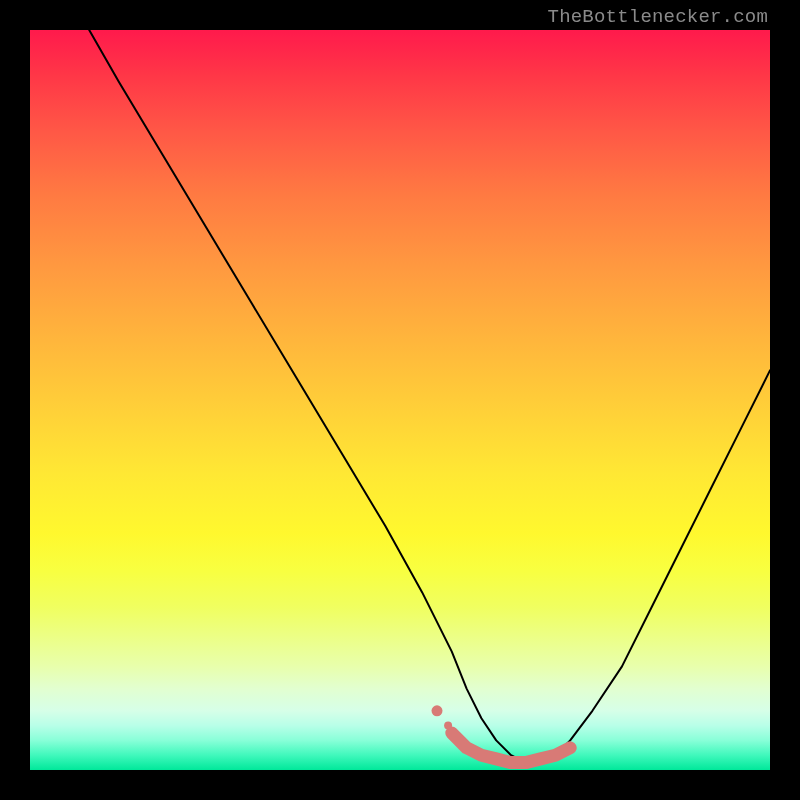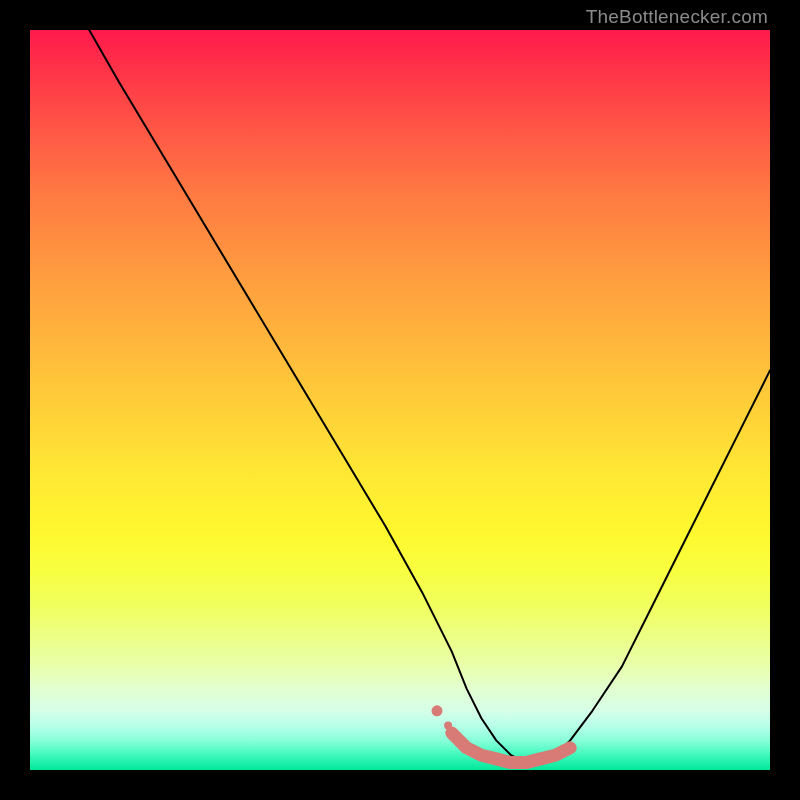--- a/index.html
+++ b/index.html
@@ -11,20 +11,21 @@
     overflow: hidden;
     font-family: -apple-system, BlinkMacSystemFont, "Segoe UI", Arial, sans-serif;
   }
   .frame {
     position: absolute;
     top: 0;
     left: 0;
     width: 800px;
     height: 800px;
     background: #000;
+    font-family: Liberation Mono, monospace;
   }
   .plot-area {
     position: absolute;
     top: 30px;
     left: 30px;
     width: 740px;
     height: 740px;
     background: linear-gradient(
       to bottom,
       #ff1a4c 0%,

